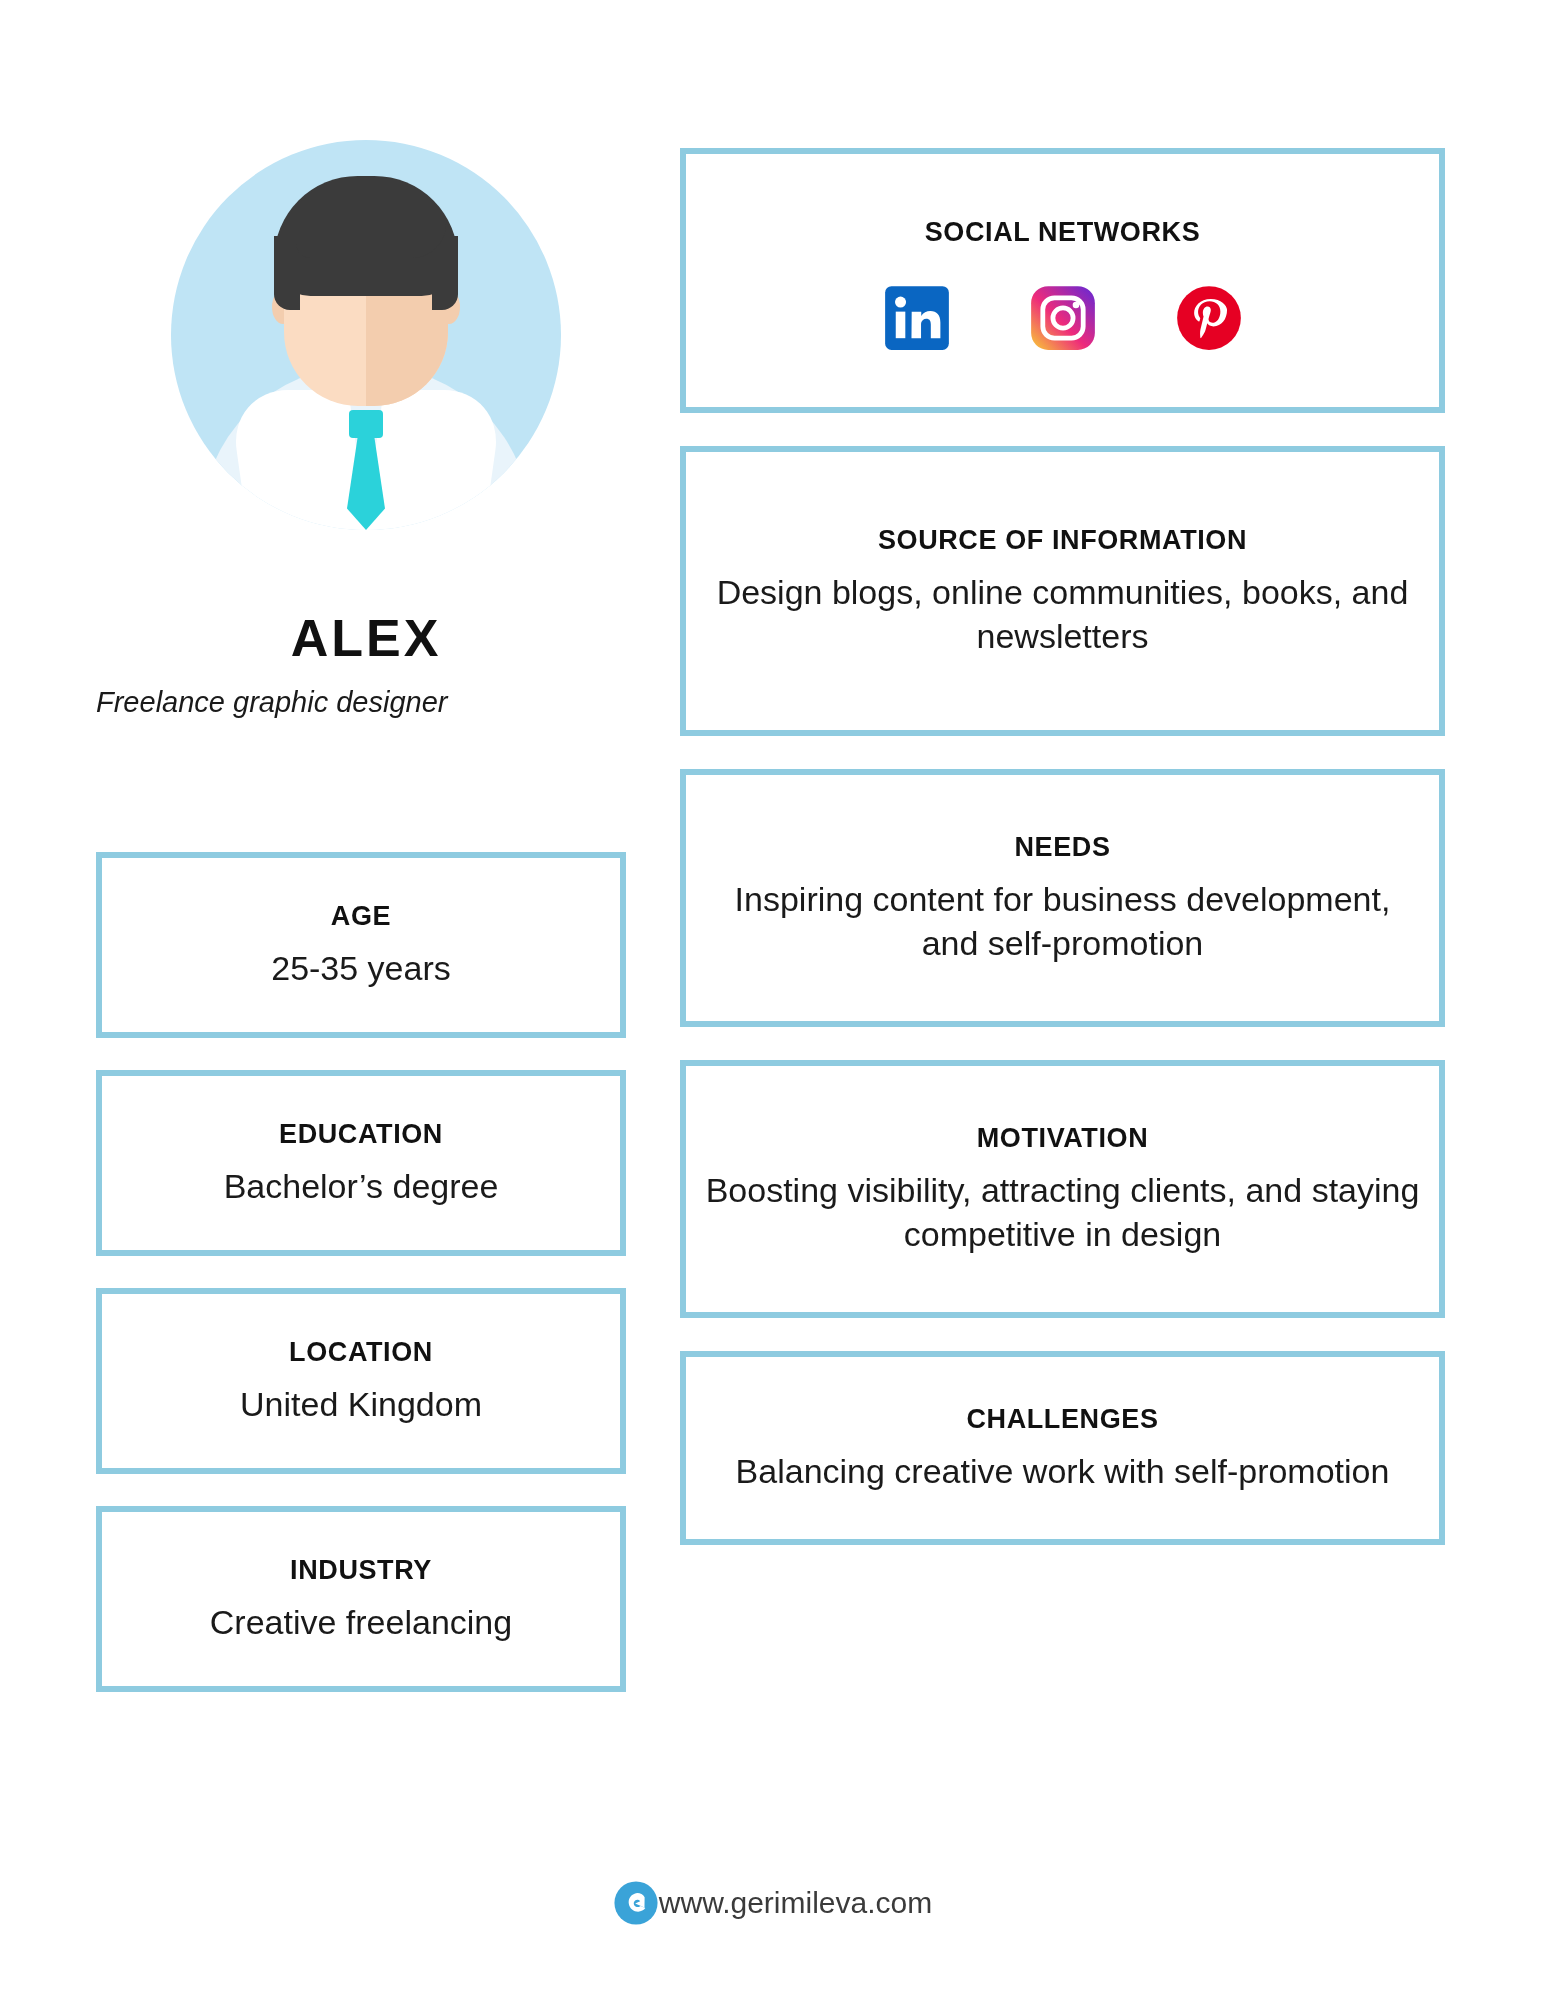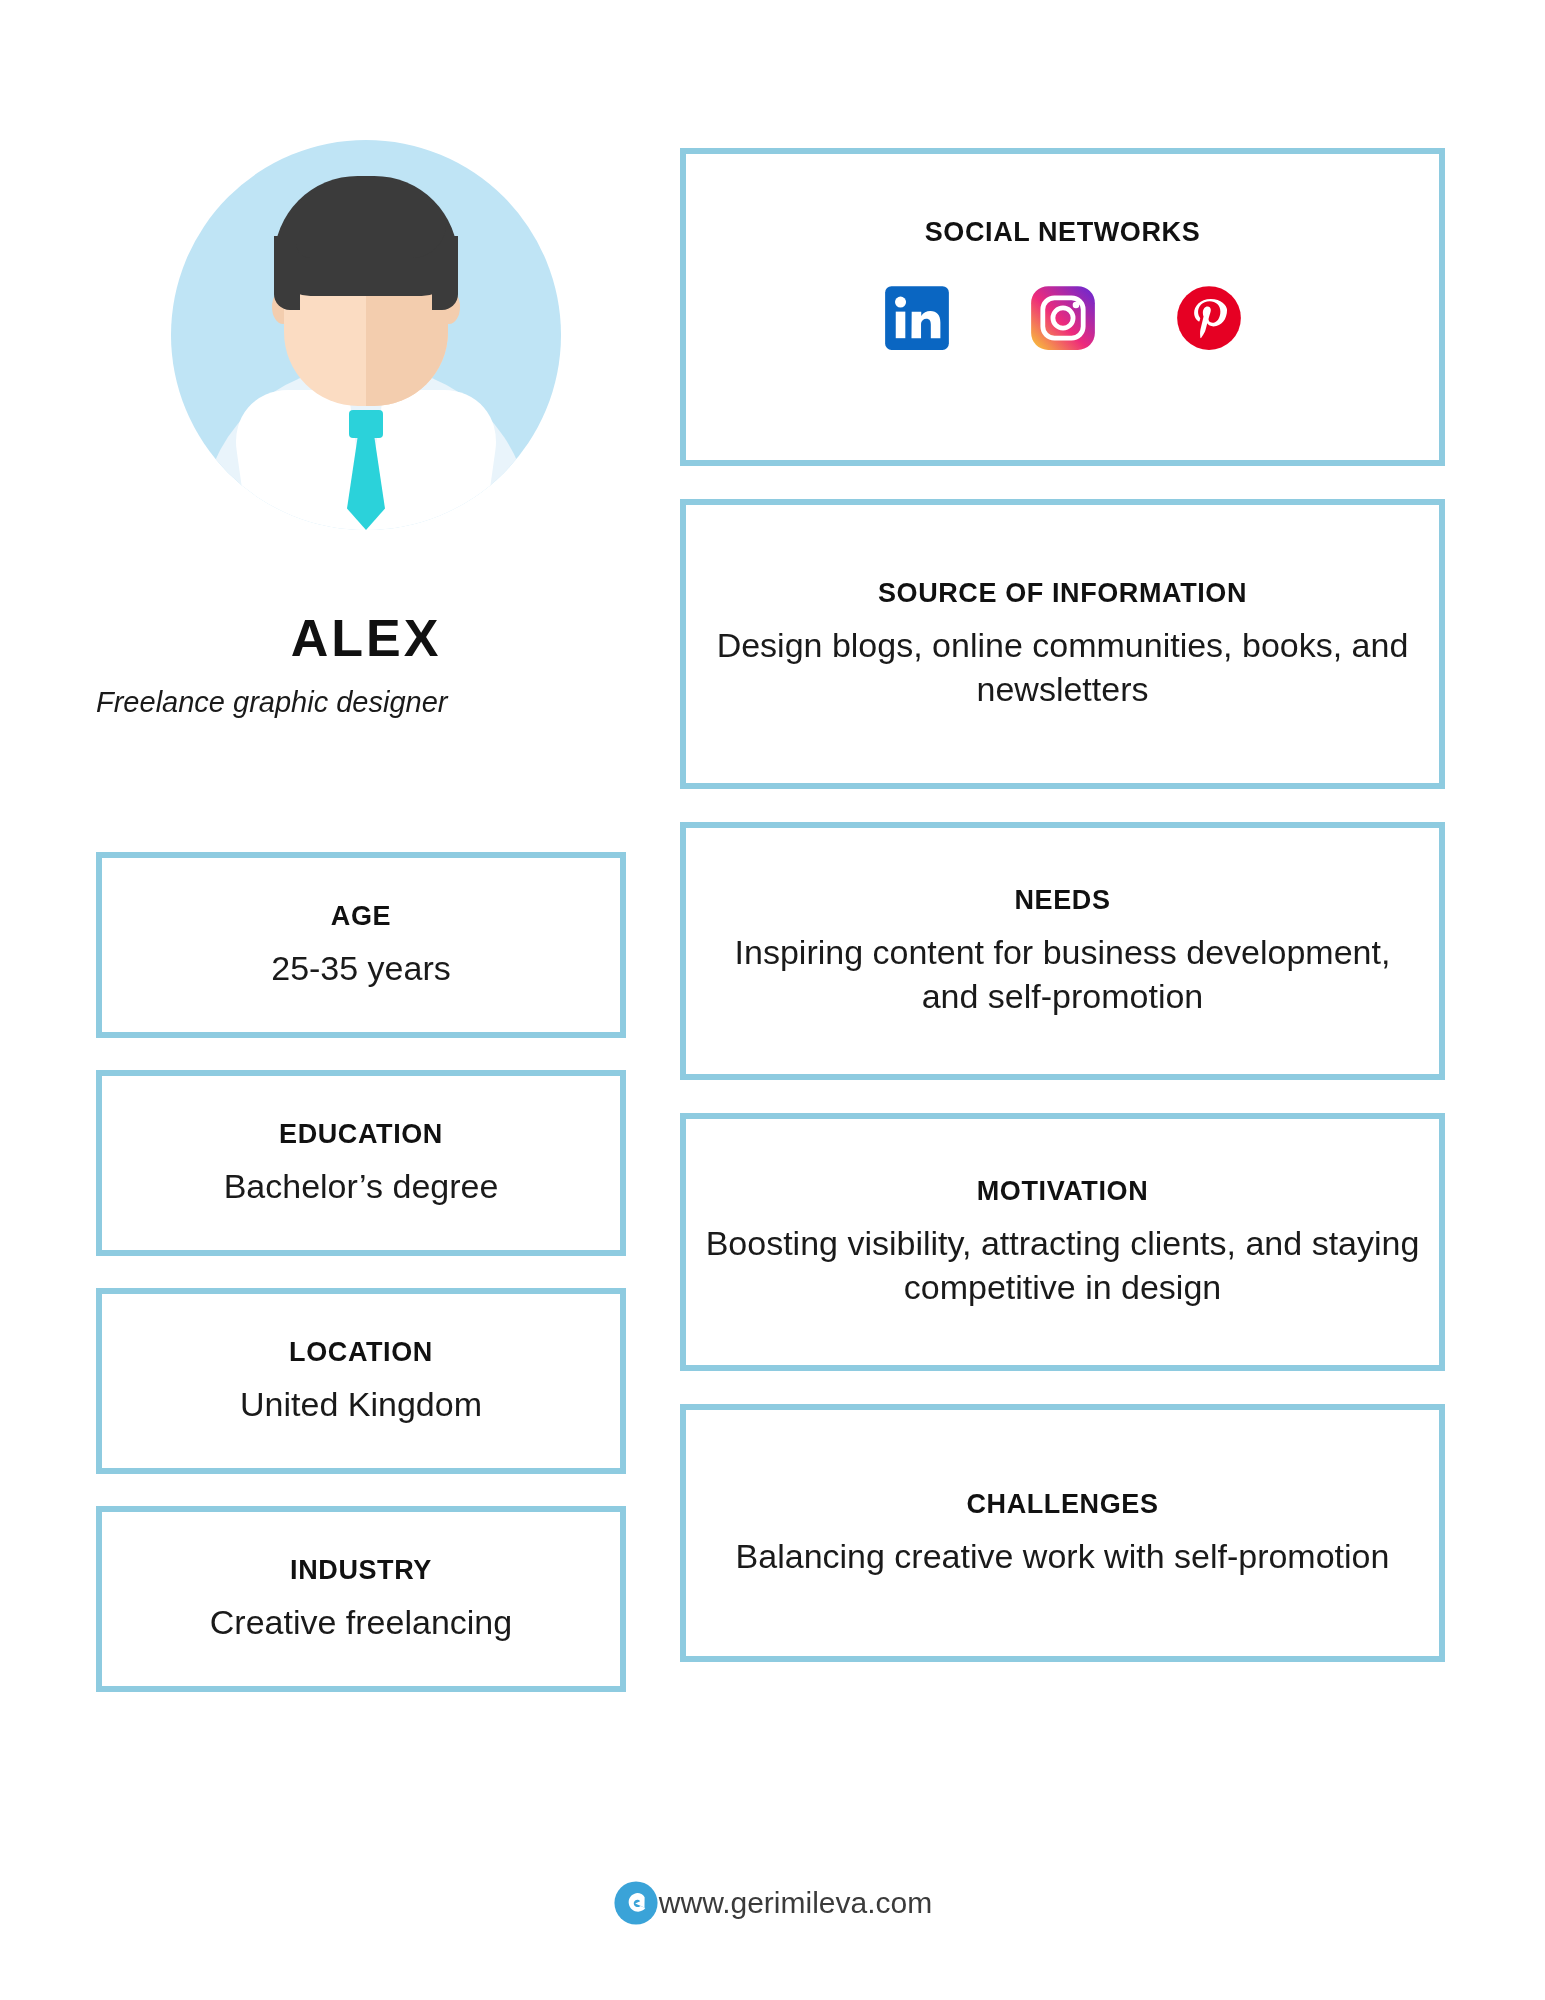--- a/index.html
+++ b/index.html
@@ -228,25 +228,25 @@
   }
 
   .right-col {
     position: absolute;
     left: 680px;
     top: 148px;
     width: 765px;
   }
   .right-col .box { width: 765px; }
 
-  .box-social { height: 318px; justify-content: flex-start; padding-top: 62px; }
+  .box-social { height: 265px; justify-content: flex-start; padding-top: 62px; }
   .box-source { height: 290px; margin-top: 33px; }
   .box-needs { height: 258px; margin-top: 33px; }
   .box-motivation { height: 258px; margin-top: 33px; }
-  .box-challenges { height: 258px; margin-top: 33px; }
+  .box-challenges { height: 194px; margin-top: 33px; }
 
   .social-icons {
     display: flex;
     gap: 78px;
     align-items: center;
     justify-content: center;
     margin-top: 34px;
   }
   .social-icon { width: 68px; height: 68px; display: block; }
 

